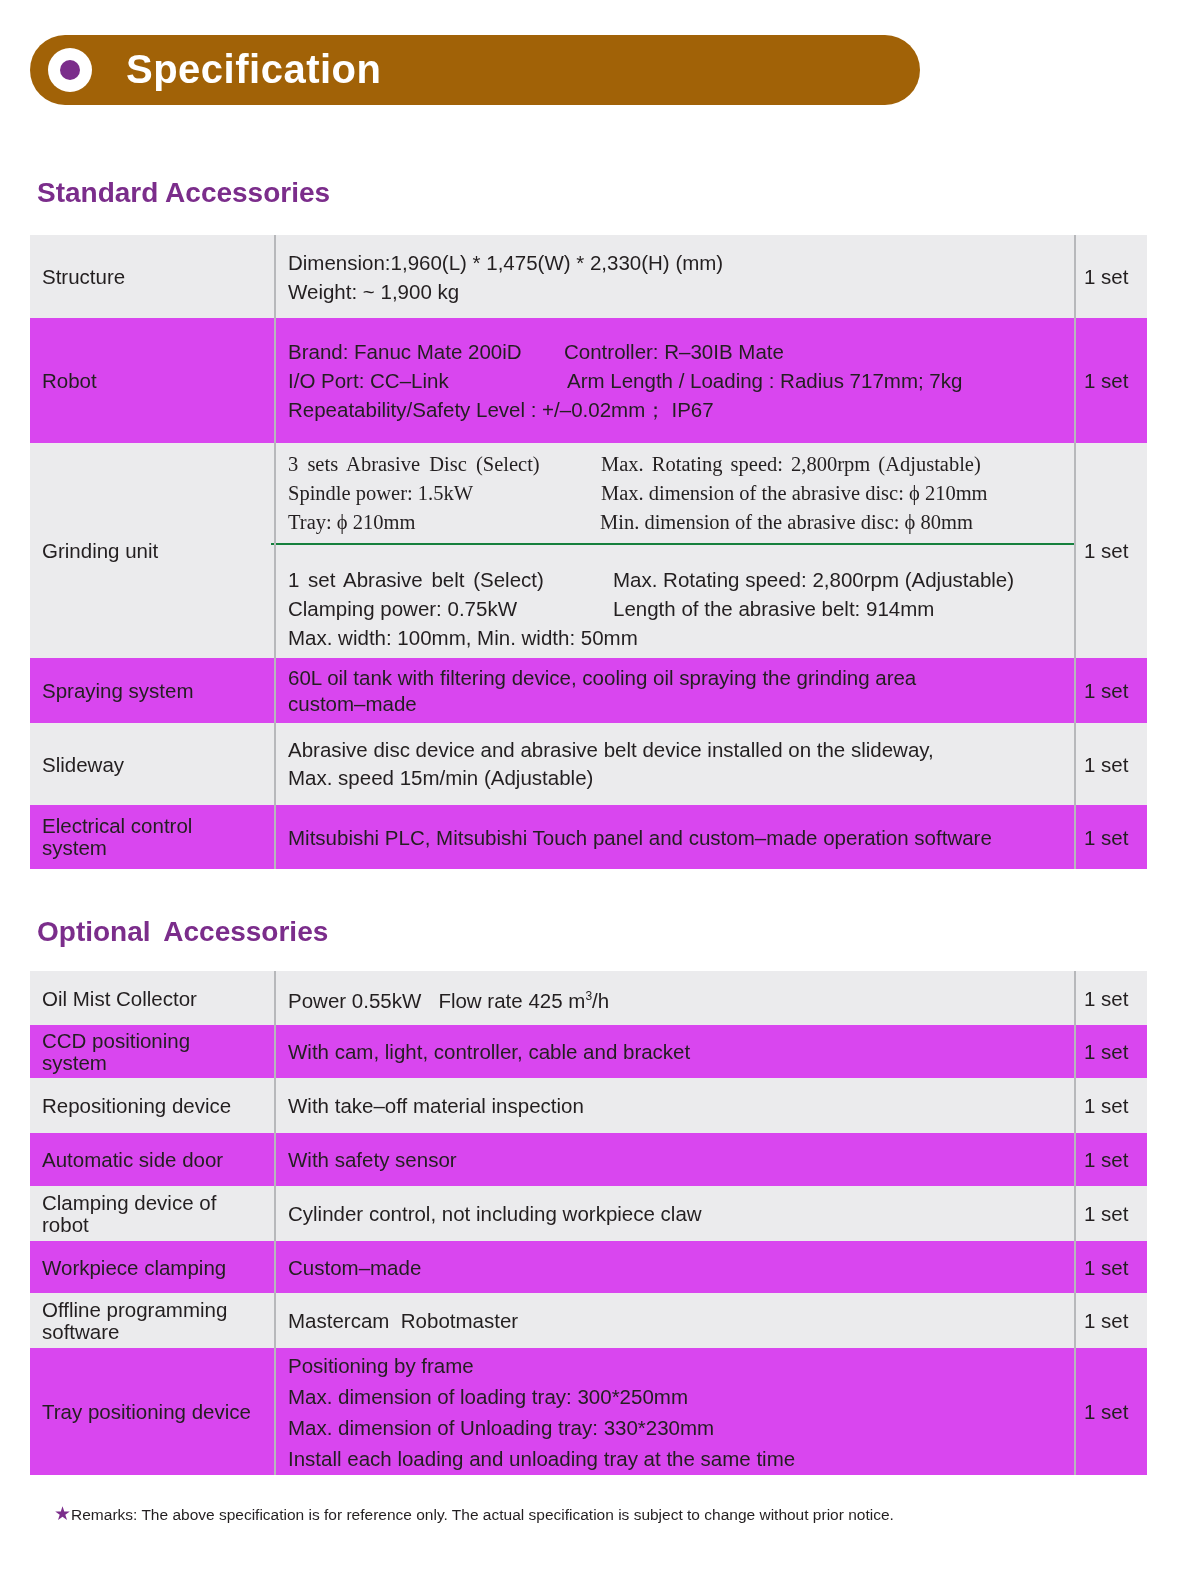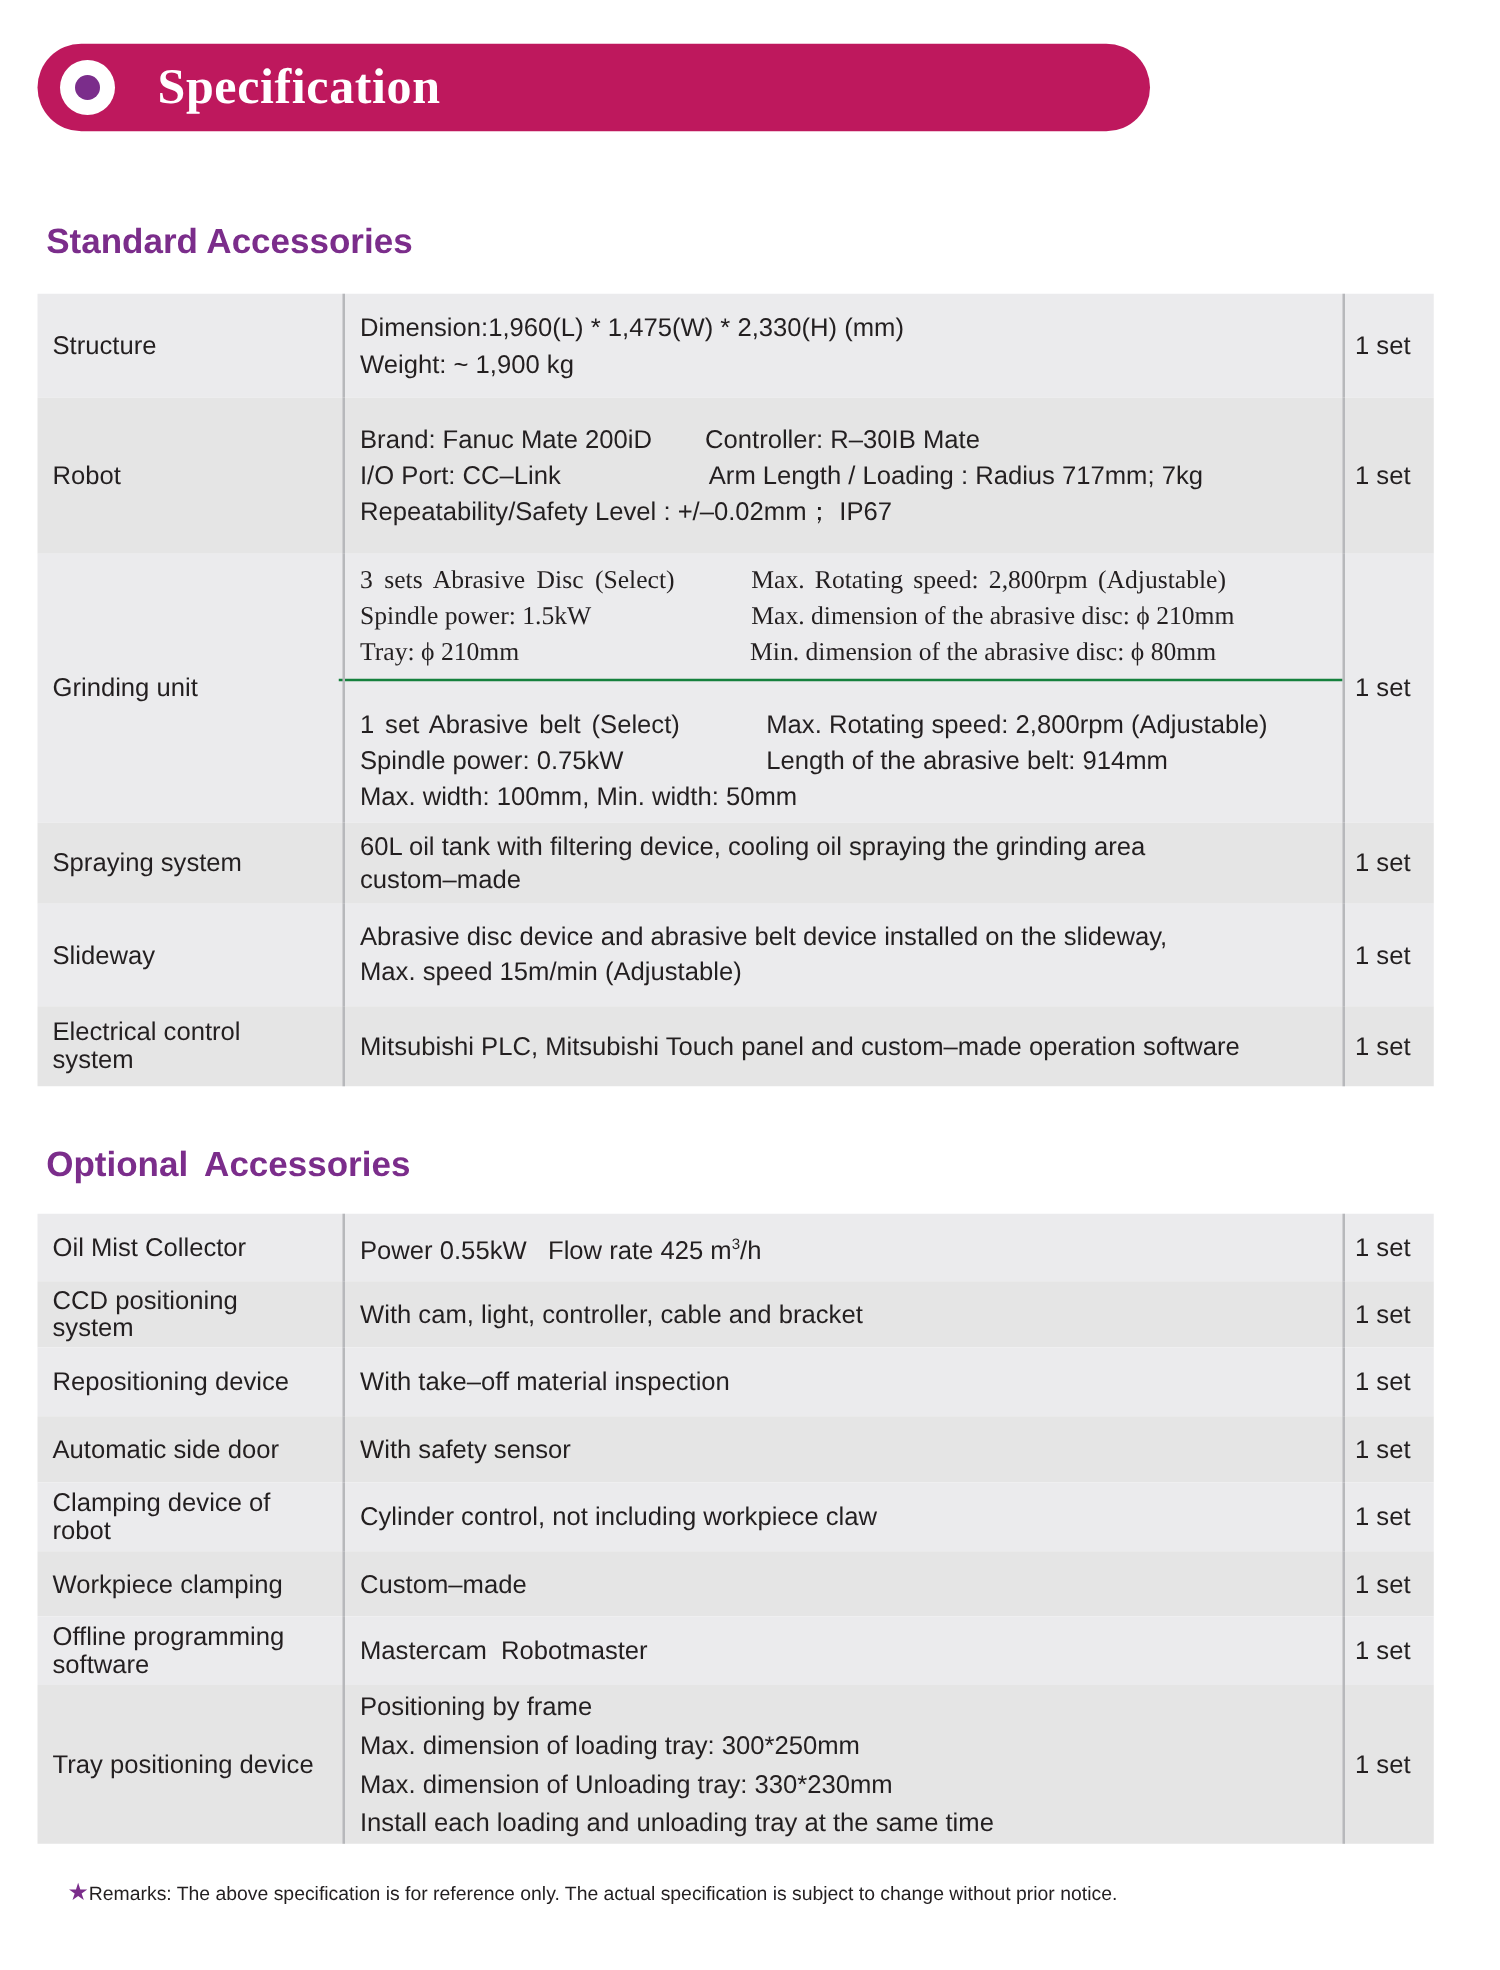--- a/index.html
+++ b/index.html
@@ -1,36 +1,36 @@
 <!DOCTYPE html>
 <html><head>
 <meta charset="utf-8">
 <style>
   html, body { margin: 0; padding: 0; background: #ffffff; }
   body { width: 1200px; height: 1576px; position: relative; font-family: "Liberation Sans", sans-serif; color: #231f20; overflow: hidden; }
 
-  .banner { position: absolute; left: 30px; top: 35px; width: 890px; height: 70px; background: #be185d; border-radius: 35px; font-family: Liberation Serif, serif; }
+  .banner { position: absolute; left: 30px; top: 35px; width: 890px; height: 70px; background: #a16207; border-radius: 35px; }
   .banner .ring { position: absolute; left: 18px; top: 13px; width: 44px; height: 44px; border-radius: 50%; background: #ffffff; }
   .banner .ring::after { content: ""; position: absolute; left: 12px; top: 12px; width: 20px; height: 20px; border-radius: 50%; background: #7b2d8b; }
   .banner .title { position: absolute; left: 96px; top: 8px; font-size: 40px; font-weight: bold; color: #ffffff; line-height: 52px; letter-spacing: 0.5px; }
 
   .section-title { position: absolute; left: 37px; font-size: 28px; font-weight: bold; color: #7b2d8b; line-height: 34px; }
   #std-title { top: 176px; }
   #opt-title { top: 915px; word-spacing: 6px; }
 
   table.spec { position: absolute; left: 30px; width: 1117px; border-collapse: collapse; table-layout: fixed; font-size: 20.5px; line-height: 29px; }
   #std-table { top: 235px; }
   #opt-table { top: 971px; }
   table.spec td { padding: 0 12px; vertical-align: middle; }
   table.spec col.c1 { width: 245px; }
   table.spec col.c3 { width: 72px; }
   table.spec td.name { border-right: 2px solid #b7b8bb; }
   table.spec td.qty { border-left: 2px solid #b7b8bb; padding-left: 8px; }
   tr.light td { background: #ebebed; }
-  tr.dark td { background: #e5e5e5; }
+  tr.dark td { background: #d946ef; }
   td.name .tight { line-height: 22px; display: block; }
   td.desc { padding-left: 17px; }
   #opt-table td.desc { }
 
   .two-col { display: flex; }
   .two-col .l { flex: 0 0 auto; }
   .sub { padding: 6px 0; }
   .sub.top { border-bottom: 2px solid #15803d; margin: 0 -12px 0 -17px; padding-left: 17px; padding-right: 12px; font-family: Liberation Serif, serif; }
   .sub.bottom { padding-top: 20px; }
 
@@ -93,21 +93,21 @@
           <span class="l" style="width:312px">Tray: ϕ 210mm</span>
           <span>Min. dimension of the abrasive disc: ϕ 80mm</span>
         </div>
       </div>
       <div class="sub bottom">
         <div class="two-col">
           <span class="l" style="width:325px; word-spacing:3px">1 set Abrasive belt (Select)</span>
           <span>Max. Rotating speed: 2,800rpm (Adjustable)</span>
         </div>
         <div class="two-col">
-          <span class="l" style="width:325px">Spindle power: 0.75kW</span>
+          <span class="l" style="width:325px">Clamping power: 0.75kW</span>
           <span>Length of the abrasive belt: 914mm</span>
         </div>
         <div>Max. width: 100mm, Min. width: 50mm</div>
       </div>
     </td>
     <td class="qty">1 set</td>
   </tr>
   <tr class="dark" style="height:65px">
     <td class="name">Spraying system</td>
     <td class="desc" style="line-height:26px">

